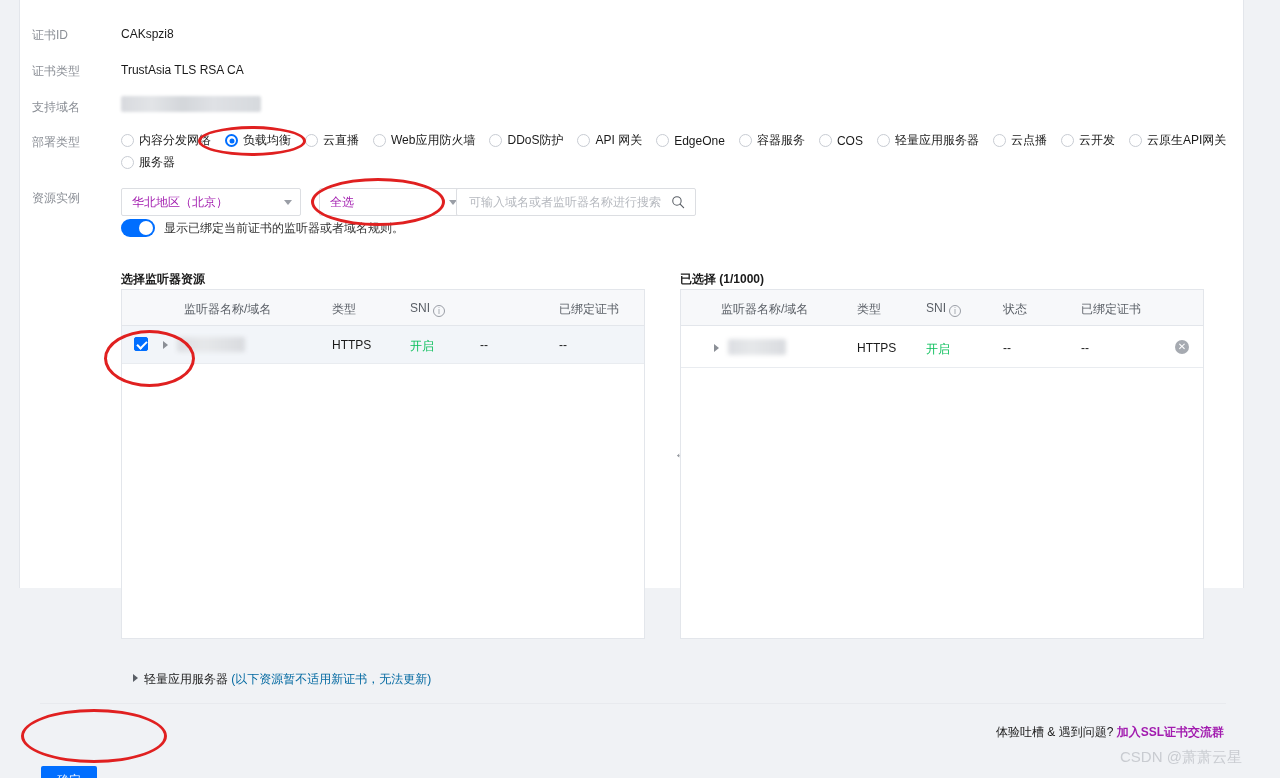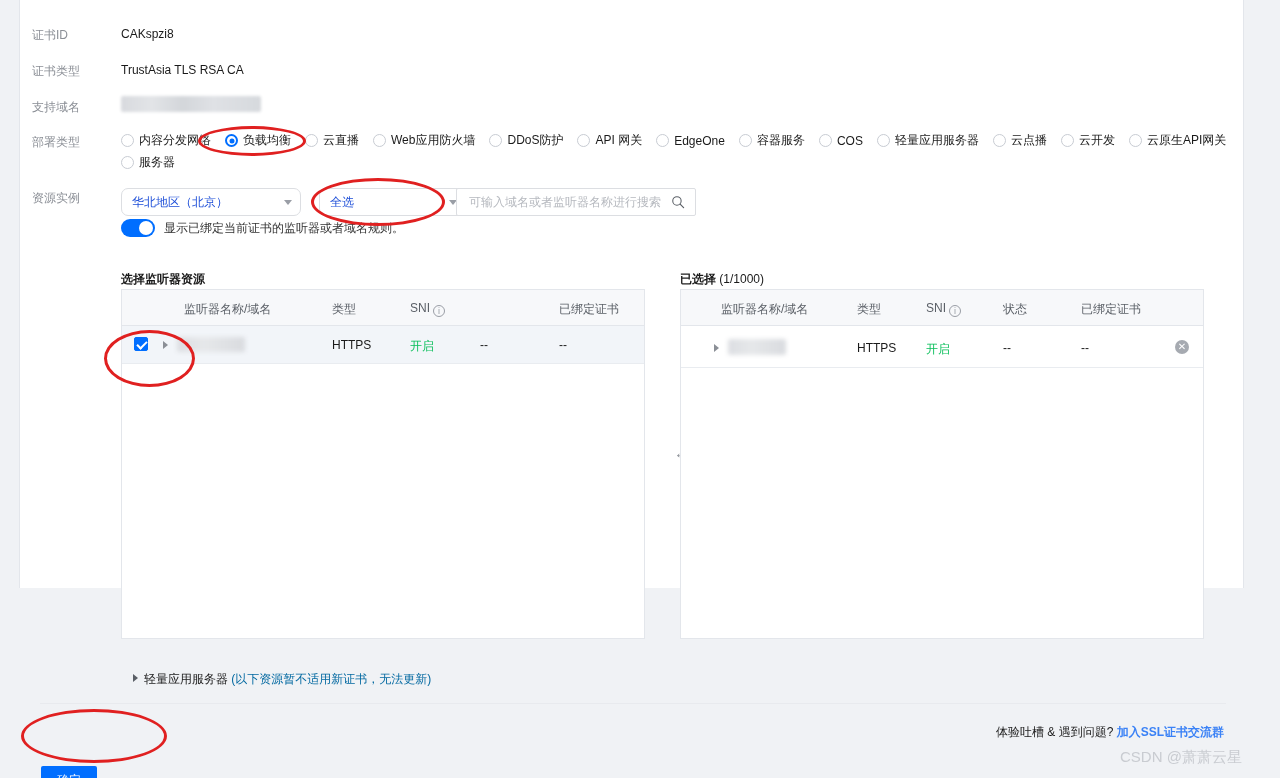--- a/index.html
+++ b/index.html
@@ -62,24 +62,24 @@
     left: 50%; top: 50%; transform: translate(-50%,-50%);
     width: 5px; height: 5px; border-radius: 50%;
     background: #006eff;
   }
   .radio-label { font-size: 12px; color: #1a1a1a; }
 
   
   .select {
     position: absolute; height: 28px;
     border: 1px solid #dcdee2; background: #fff;
-    border-radius: 7px;
+    border-radius: 2px;
     display: flex; align-items: center;
     padding: 0 8px 0 10px;
-    font-size: 12px; color: #1d4ed8;
+    font-size: 12px; color: #a21caf;
   }
   .select .sel-text { flex: 1; white-space: nowrap; overflow: hidden; }
   .caret {
     width: 0; height: 0;
     border-left: 4px solid transparent;
     border-right: 4px solid transparent;
     border-top: 5px solid #9a9ea6;
     flex: 0 0 auto;
   }
   .searchbox {
@@ -110,21 +110,21 @@
   
   .note-green {
     position: absolute; font-size: 12px; color: #0abf5b;
     white-space: nowrap;
   }
   .note-green .link { color: #006eff; }
 
   .section-title {
     position: absolute; font-size: 12px; color: #1a1a1a; font-weight: bold;
   }
-  .section-title .count { font-weight: normal; color: #1a1a1a; }
+  .section-title .count { font-weight: bold; color: #1a1a1a; }
 
   
   .tbox {
     position: absolute;
     border: 1px solid #e3e6eb; background: #fff;
   }
   .thead {
     height: 36px; background: #f7f8fa;
     border-bottom: 1px solid #e3e6eb;
     position: relative;
@@ -210,21 +210,21 @@
     position: absolute;
     background: #006eff; color: #fff;
     border: 0; border-radius: 2px;
     font-size: 12px; font-family: inherit;
     cursor: pointer;
     display: flex; align-items: center; justify-content: center; margin-top: 44px;
   }
   .footer-right {
     position: absolute; font-size: 12px; white-space: nowrap; color: #1a1a1a;
   }
-  .footer-right .red { color: #3b82f6; font-weight: bold; }
+  .footer-right .red { color: #a21caf; font-weight: bold; }
 
   .watermark {
     position: absolute; font-size: 15px; color: #c9ccd1;
     white-space: nowrap;
   }
 
   
   .ellipse {
     position: absolute;
     border: 3px solid #e02020;

